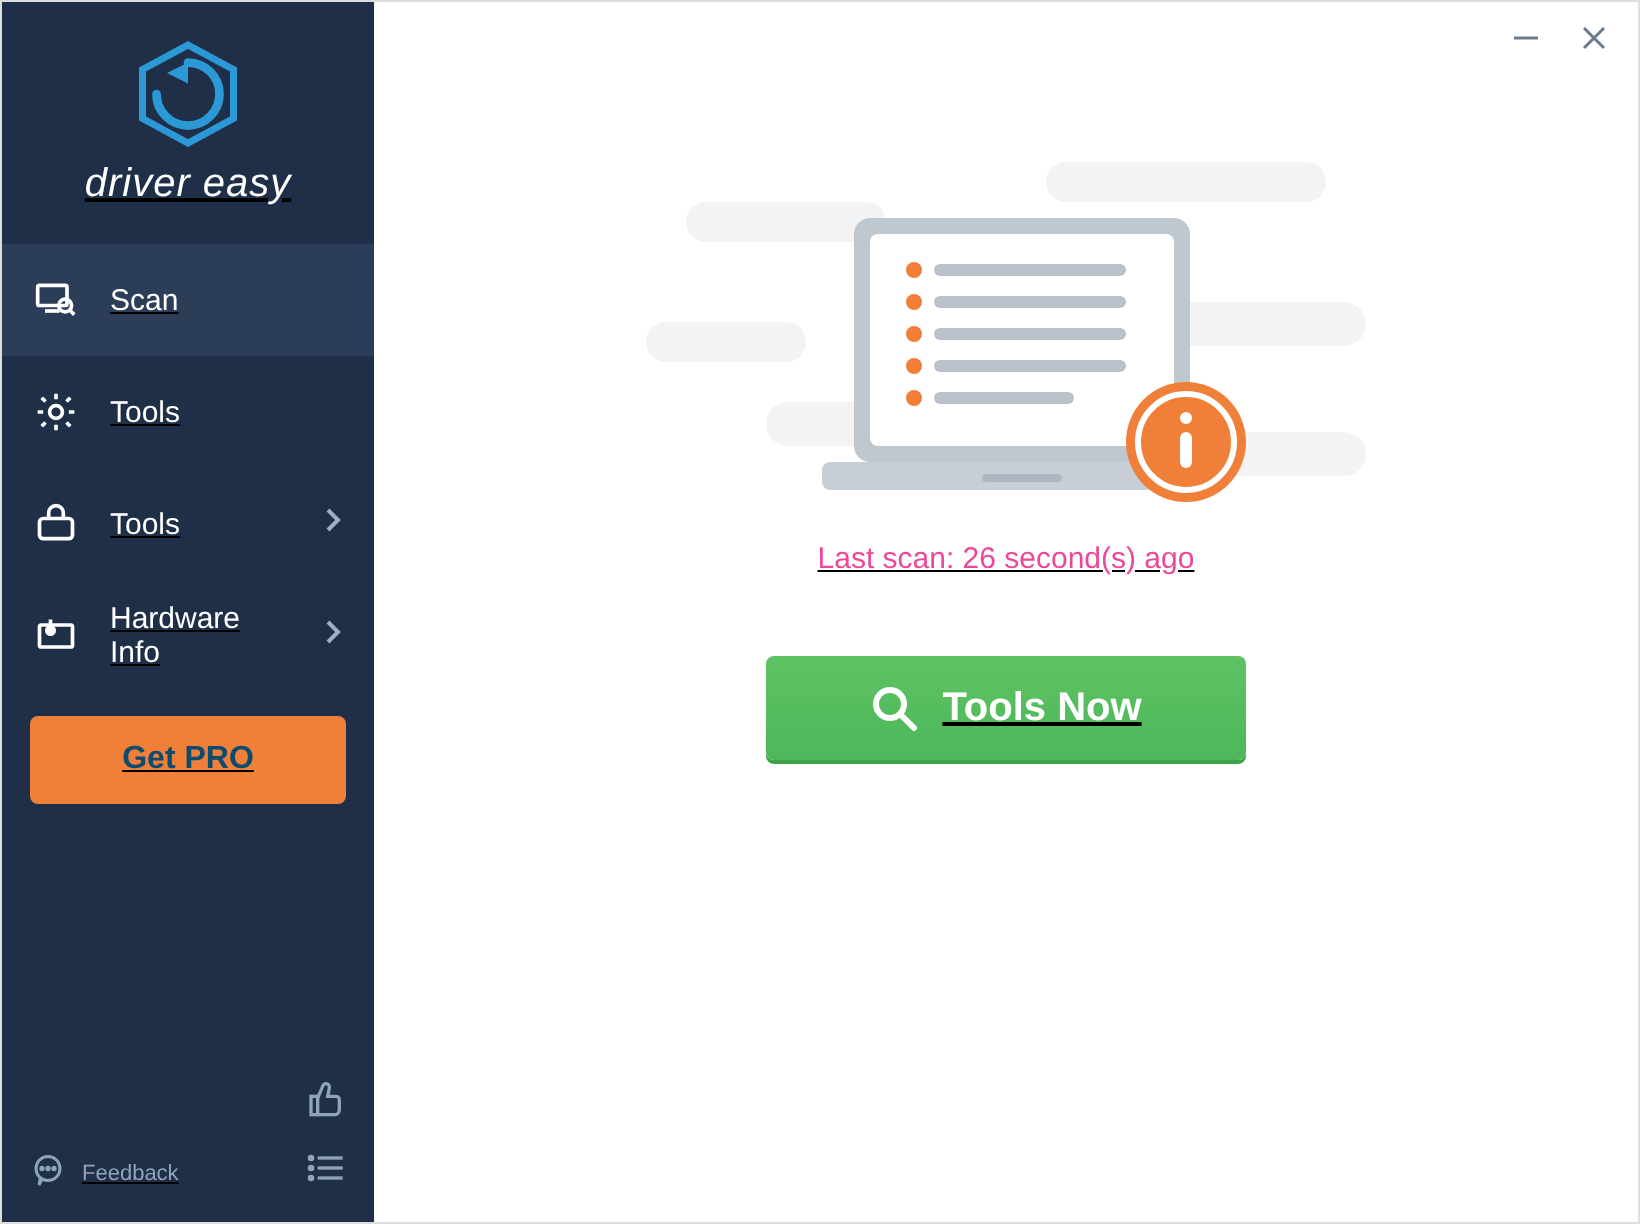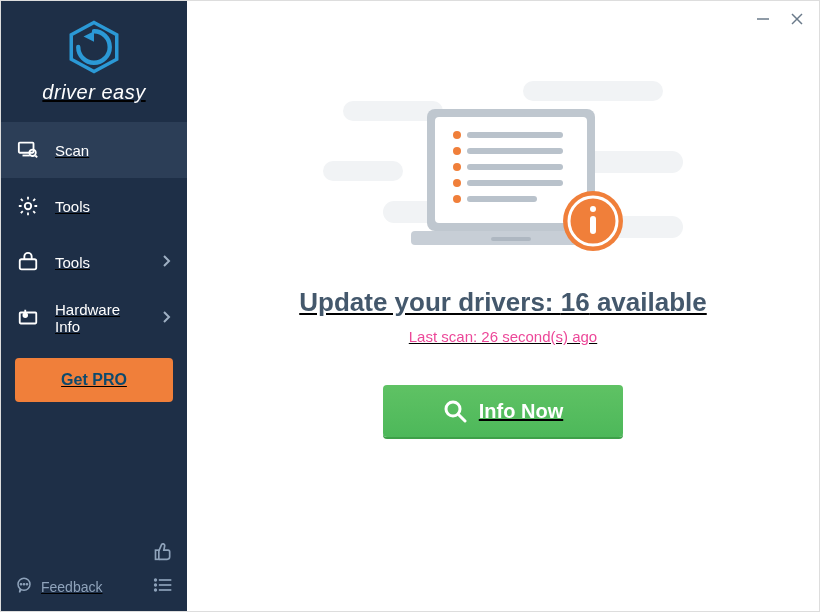--- a/index.html
+++ b/index.html
@@ -27,21 +27,21 @@
   .nav-item .icon { width: 22px; height: 22px; display: flex; align-items: center; justify-content: center; flex-shrink: 0; }
   .nav-item .chevron { margin-left: auto; color: #9fb0c4; }
   .get-pro {
     margin: 12px 14px 0 14px; height: 44px; background: #f07f3a; color: #0c4a6e;
     border: none; border-radius: 4px; font-size: 16px; font-weight: 700; cursor: pointer;
   }
   .sidebar-bottom {
     margin-top: auto; padding: 10px 14px 14px 14px; display: flex; align-items: flex-end;
     justify-content: space-between; color: #8fa3bb;
   }
-  .feedback { display: flex; align-items: center; gap: 8px; font-size: 14px; cursor: pointer; }
+  .feedback { display: flex; align-items: center; gap: 8px; font-size: 11px; cursor: pointer; }
   .bottom-right-icons { display: flex; flex-direction: column; align-items: center; gap: 12px; }
 
   
   .main {
     flex: 1; background: #fff; position: relative; display: flex; flex-direction: column;
     align-items: center;
   }
   .window-controls {
     position: absolute; top: 10px; right: 14px; display: flex; gap: 18px;
     color: #6a7a8a;
@@ -213,29 +213,26 @@
             <rect x="144" y="115" width="70" height="6" rx="3" fill="#b9c2cb"></rect>
         </g>
 
         <circle cx="270" cy="140" r="30" fill="#f07f3a"></circle>
         <circle cx="270" cy="140" r="24" fill="none" stroke="#fff" stroke-width="3"></circle>
         <circle cx="270" cy="128" r="3" fill="#fff"></circle>
         <rect x="267" y="135" width="6" height="18" rx="3" fill="#fff"></rect>
       </svg>
     </div>
 
-    <h1 class="headline">
-      <span>Update your drivers: </span><span>16</span><span> available</span>
-    </h1>
     <div class="subline">Last scan: 26 second(s) ago</div>
 
     <button class="scan-btn">
       <span class="icon">
         <svg width="24" height="24" viewBox="0 0 24 24" fill="none" stroke="#fff" stroke-width="3" stroke-linecap="round">
           <circle cx="10" cy="10" r="7"></circle>
           <line x1="16" y1="16" x2="22" y2="22"></line>
         </svg>
       </span>
-      <span>Info Now</span>
+      <span>Tools Now</span>
     </button>
   </main>
 
 </div>
 
 </body></html>

